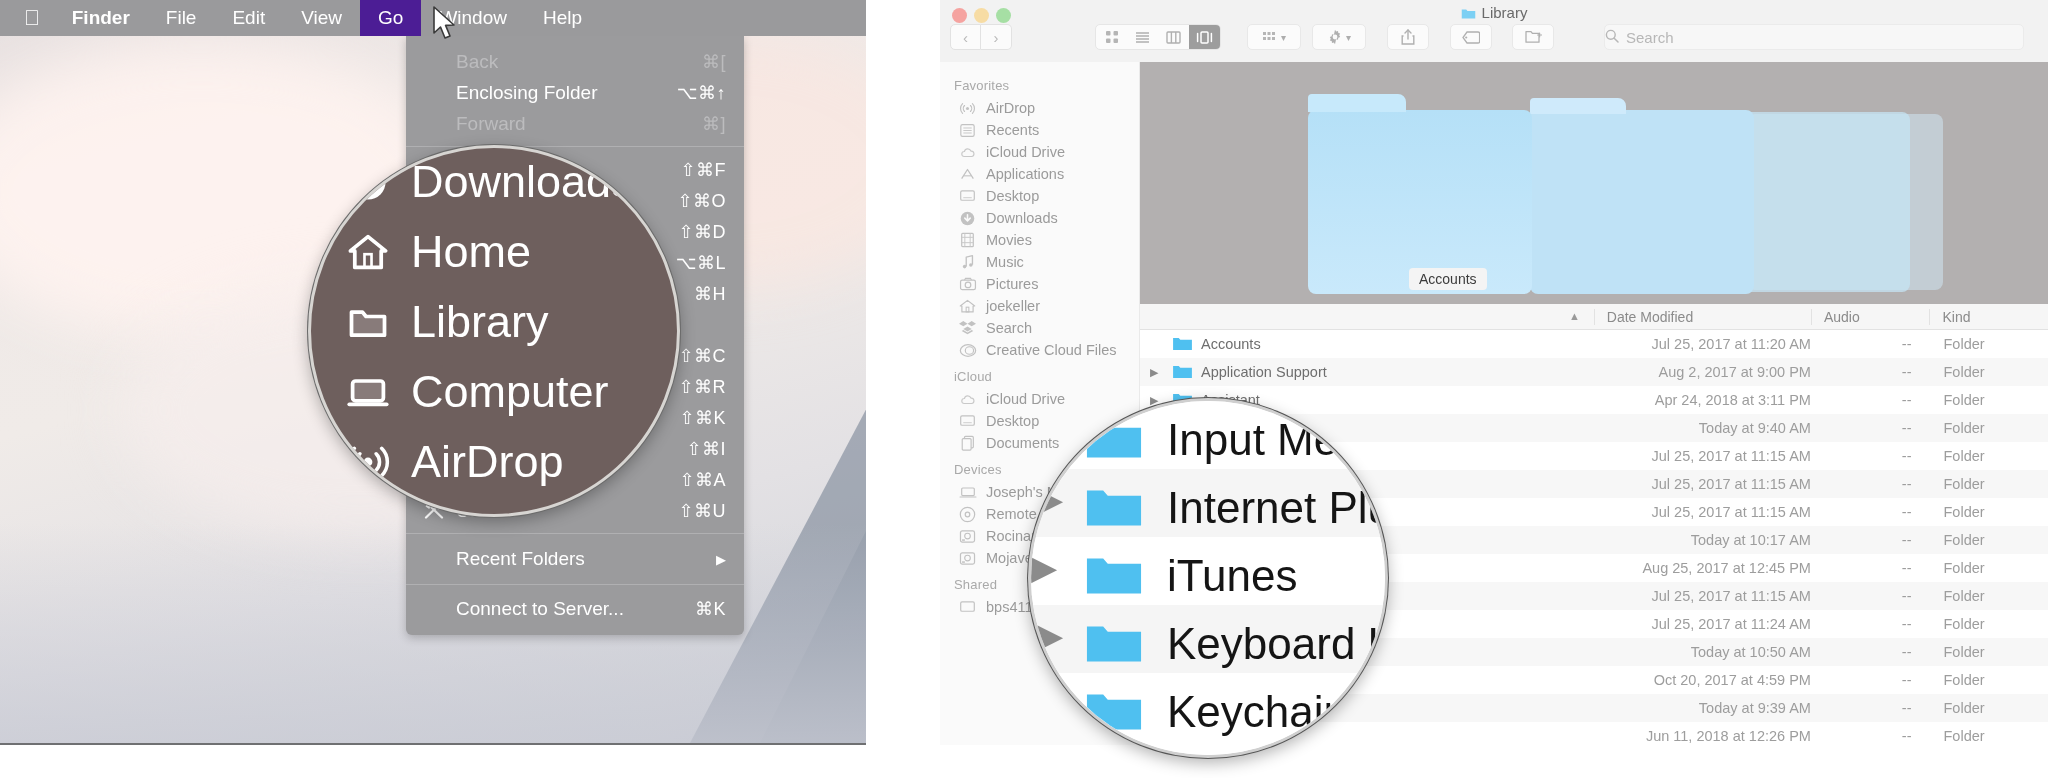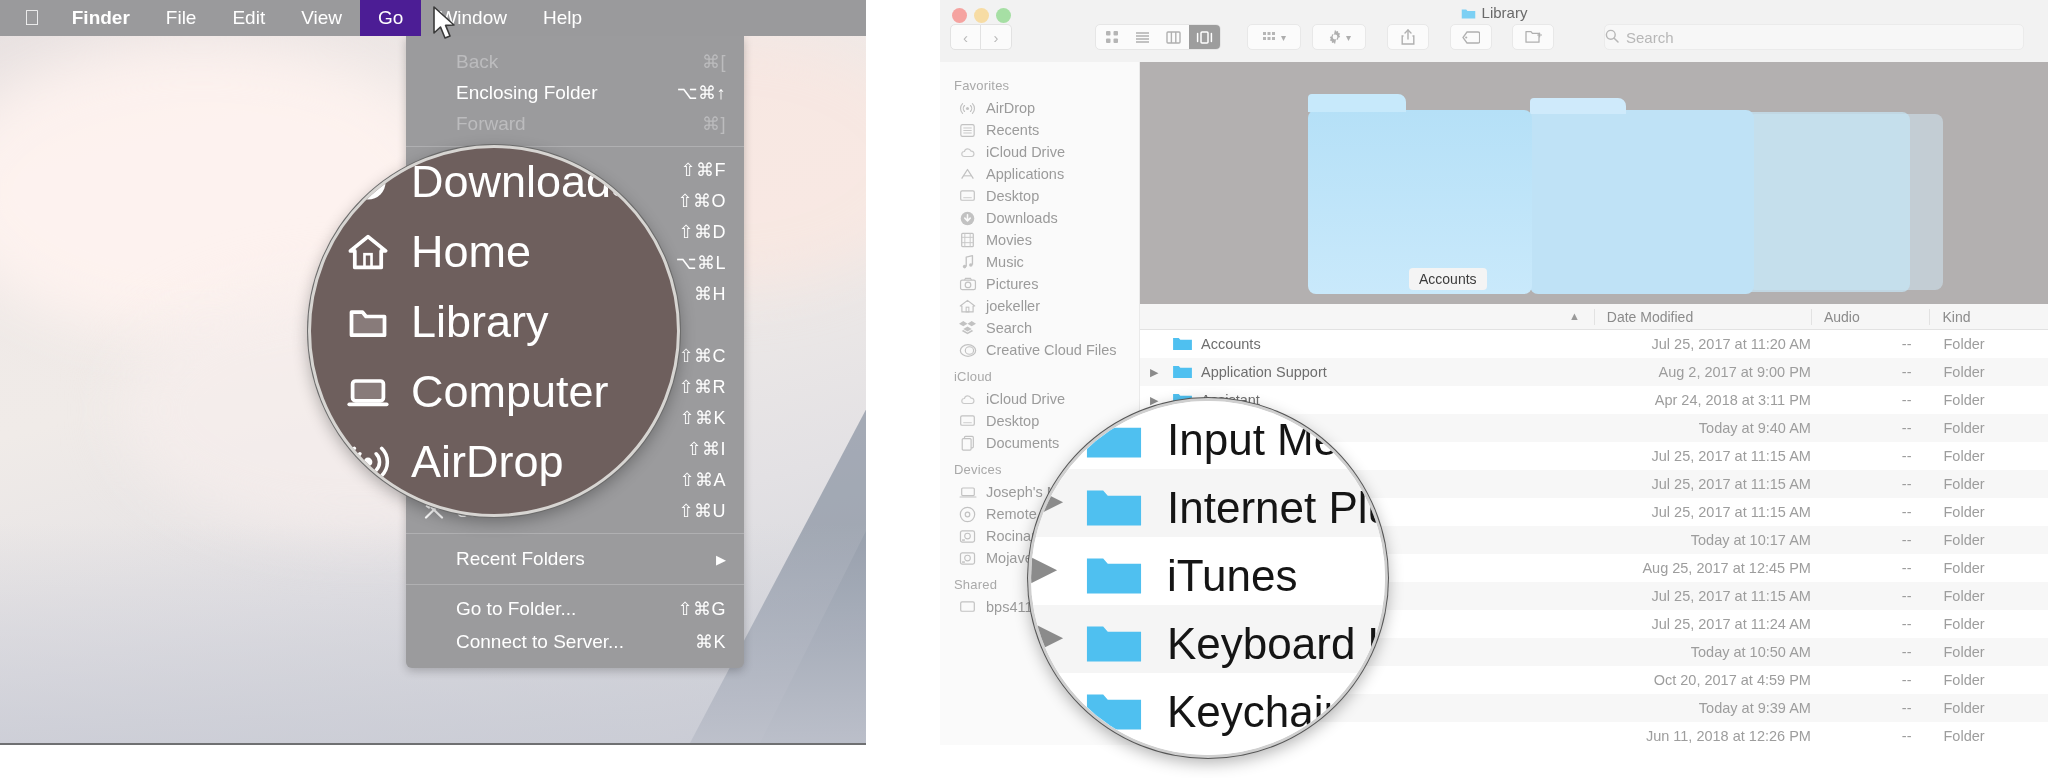--- a/index.html
+++ b/index.html
@@ -411,27 +411,20 @@
       <div class="menu-row" style="height:36px;align-items:center;">
         <span class="mi-left">
             <span class="mi-icon"></span>
           <span class="mi-label">Recent Folders</span>
           </span>
         <span class="submenu-arrow">▶</span>
       </div>
 
       <div class="menu-sep"></div>
 
-      <div class="menu-row" style="height:33px;">
-        <span class="mi-left">
-            <span class="mi-icon"></span>
-          <span class="mi-label">Go to Folder...</span>
-          </span>
-        <span class="mi-key">⇧⌘G</span>
-      </div>
       <div class="menu-row" style="height:33px;">
         <span class="mi-left">
             <span class="mi-icon"></span>
           <span class="mi-label">Connect to Server...</span>
           </span>
         <span class="mi-key">⌘K</span>
       </div>
     </div>
 
     <div id="mag1">

